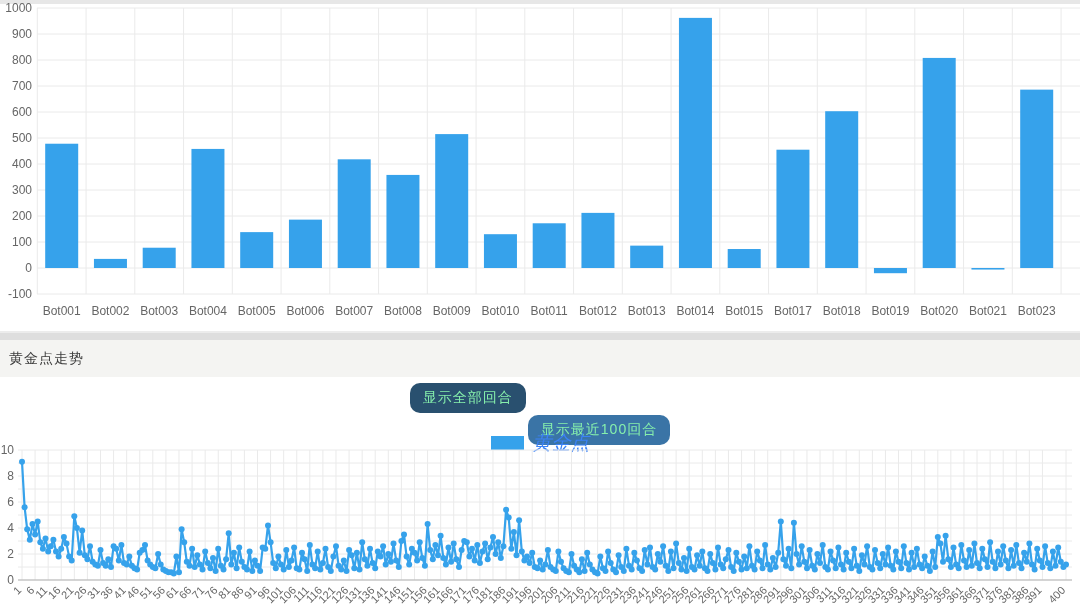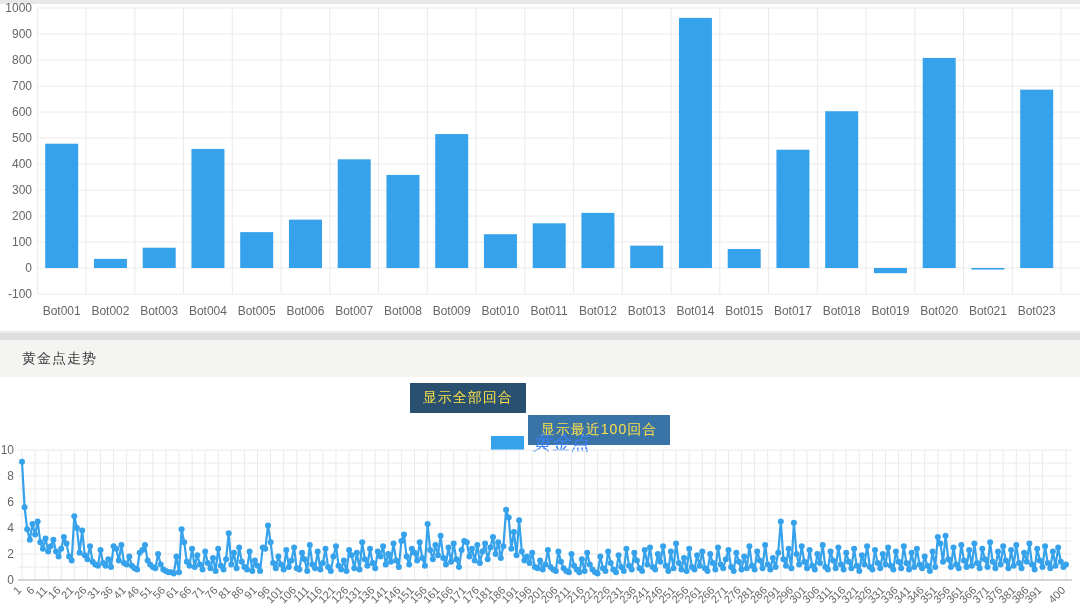--- a/index.html
+++ b/index.html
@@ -2,25 +2,25 @@
 <html><head>
 <meta charset="utf-8">
 <style>
   html,body{margin:0;padding:0;background:#fff;}
   #app{position:relative;width:1080px;height:615px;background:#fff;overflow:hidden;
        font-family:"Liberation Sans",sans-serif;}
   #top-strip{position:absolute;left:0;top:0;width:1080px;height:4px;background:#e7e7e7;}
   #bar-chart{position:absolute;left:0;top:0;width:1080px;height:333px;}
   #divider-band{position:absolute;left:0;top:331px;width:1080px;height:9px;background:#dedede;border-top:2px solid #ececec;}
   #panel-header{position:absolute;left:0;top:340px;width:1080px;height:37px;background:#f4f4f2;
-                display:flex;align-items:center;box-sizing:border-box;padding-left:22px;}
+                display:flex;align-items:center;box-sizing:border-box;padding-left:9px;}
   #panel-header .title{font-size:14px;color:#3c3c3c;letter-spacing:1px;}
   #btn-row{position:absolute;left:0;top:383px;width:1080px;display:flex;justify-content:center;gap:2px;}
-  .rbtn{height:30px;border:none;color:#fde047;font-size:14px;padding:0 13px;cursor:pointer;
-        font-family:"Liberation Sans",sans-serif;border-radius:0;letter-spacing:1px;}
+  .rbtn{height:30px;border:none;color:#86efac;font-size:14px;padding:0 13px;cursor:pointer;
+        font-family:"Liberation Sans",sans-serif;border-radius:10px;letter-spacing:1px;}
   .rbtn.active{background:#29506f;}
   .rbtn.normal{background:#3a74a6;}
   #legend-row{position:absolute;left:0;top:430px;width:1080px;display:flex;justify-content:center;
               align-items:center;gap:9px;}
   #legend-swatch{width:33px;height:14px;background:#36a2eb;}
   #legend-label{font-size:19px;color:#3b82f6;font-style:italic;}
   #line-chart{position:absolute;left:0;top:443px;width:1080px;height:172px;}
   svg text{font-family:"Liberation Sans",sans-serif;}
 </style>
 </head>

